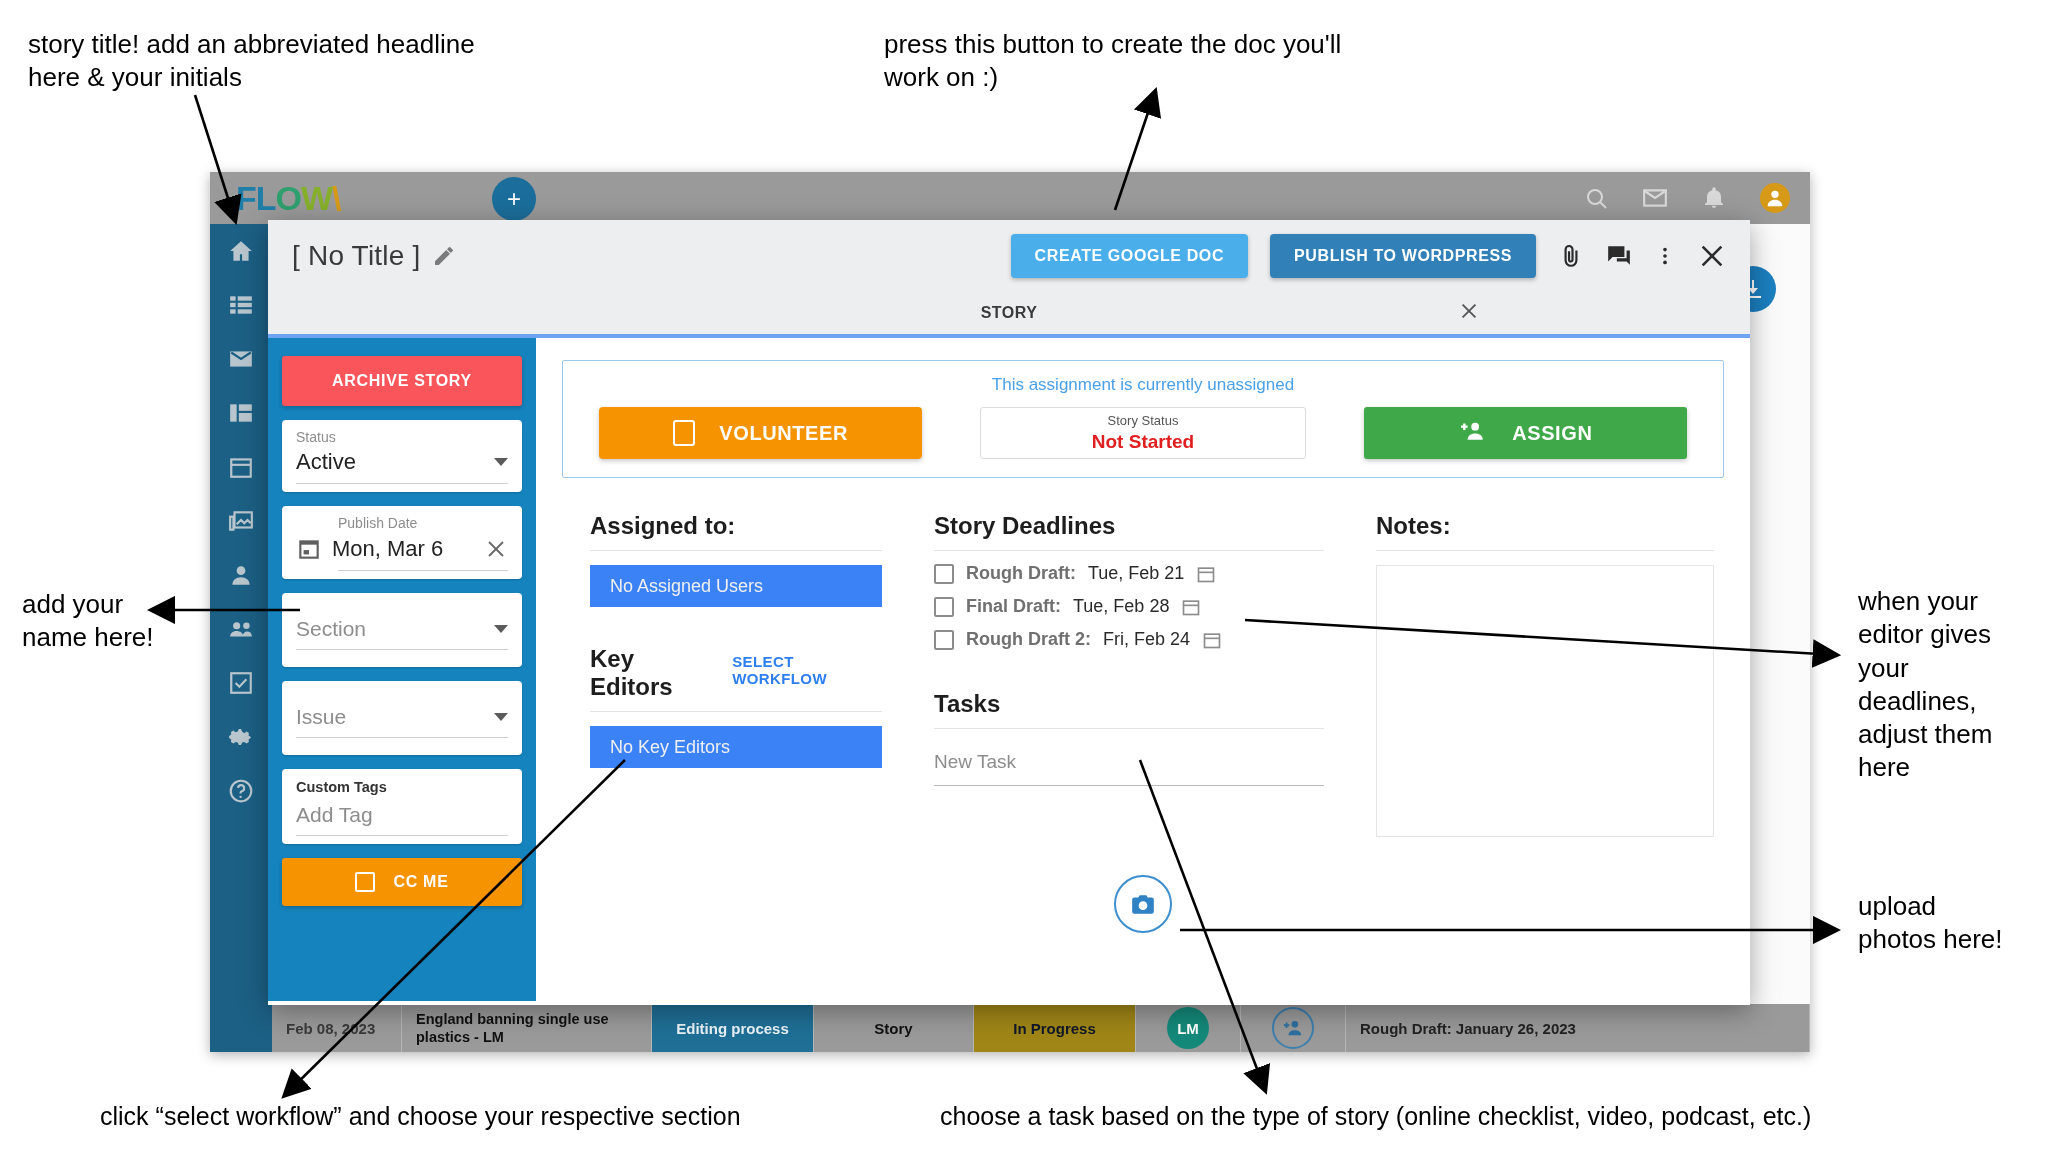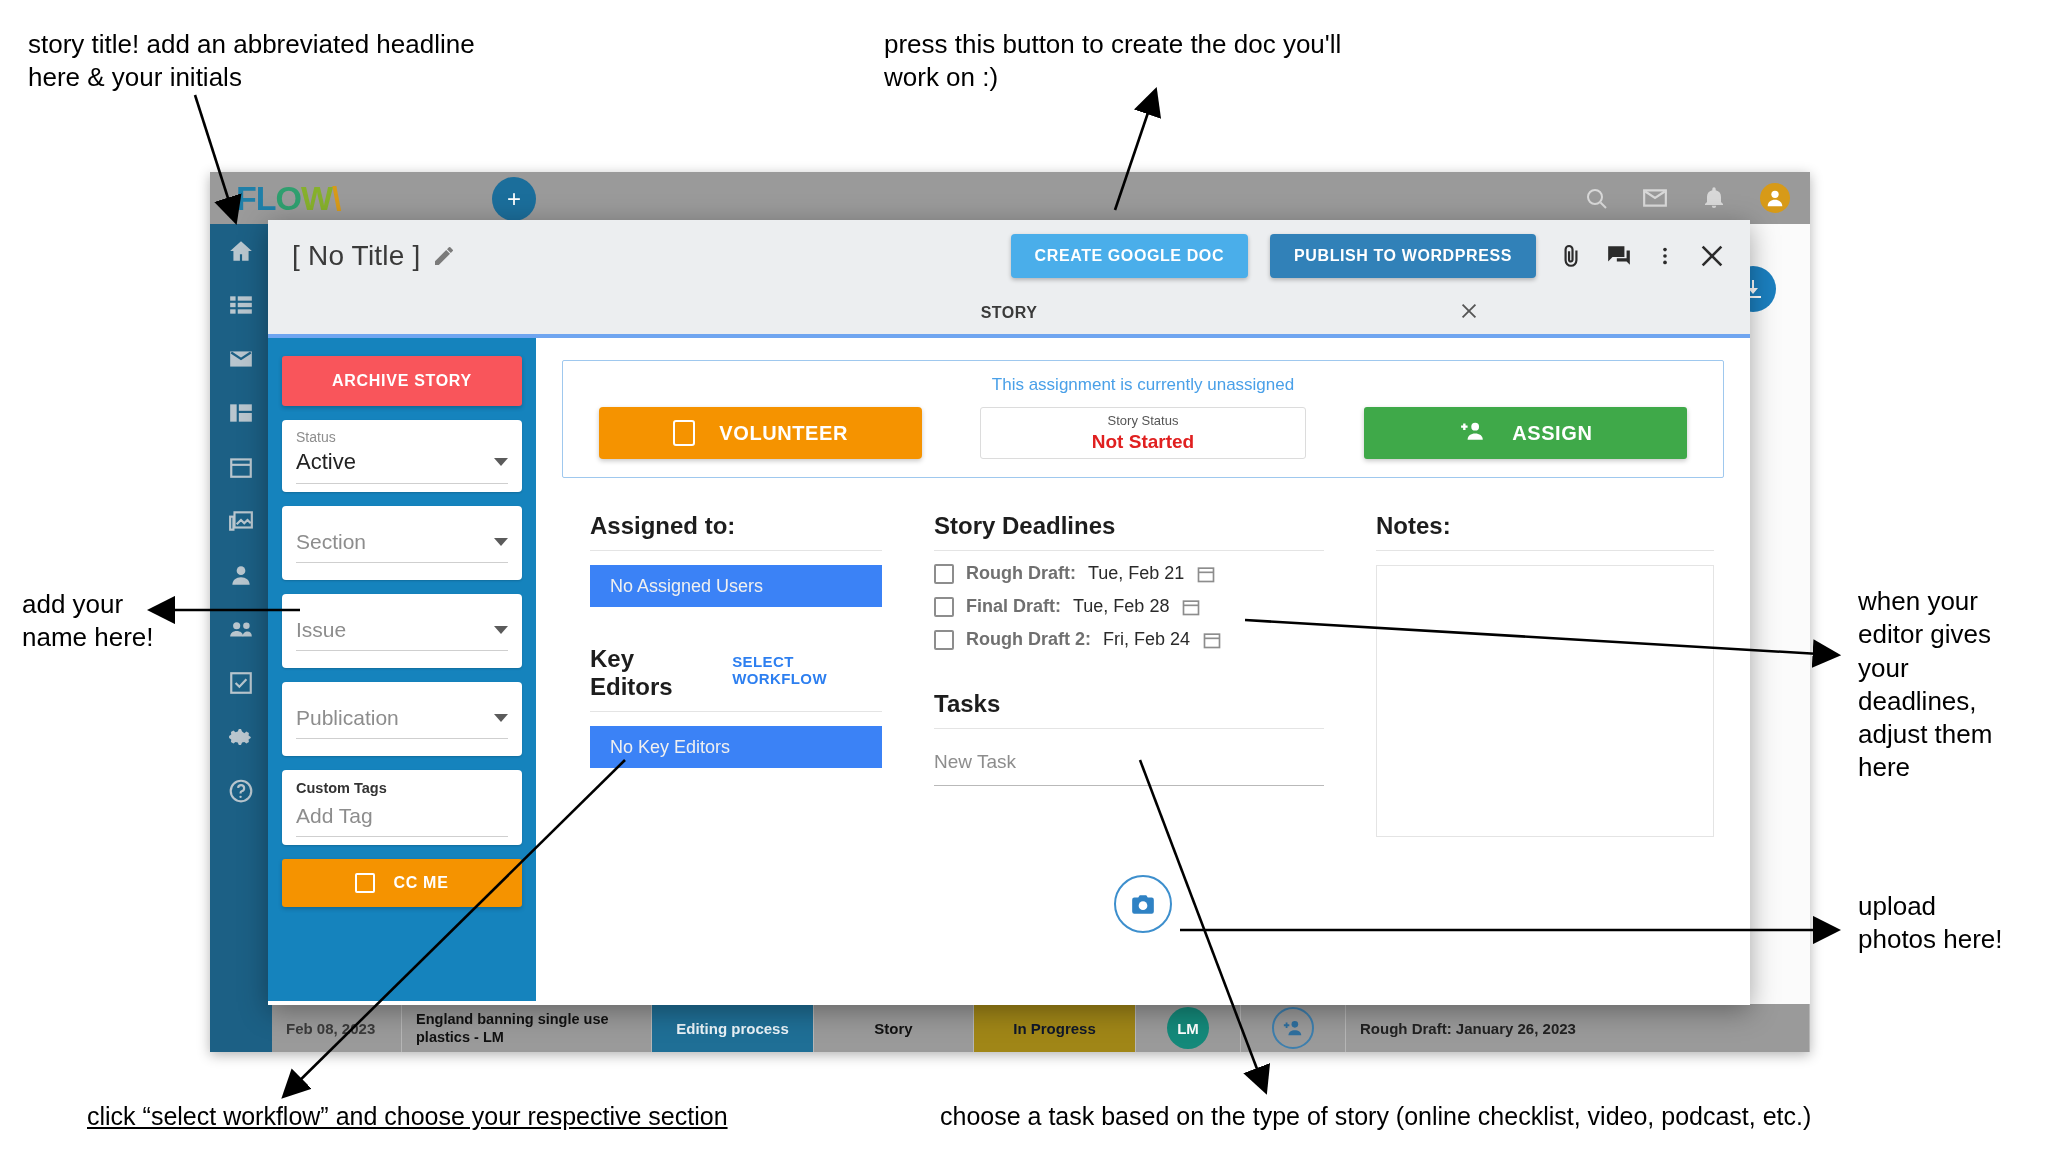--- a/index.html
+++ b/index.html
@@ -434,44 +434,57 @@
 
         <div class="field">
           <div class="field-label">Status</div>
           <div class="field-row">
             <span class="field-value">Active</span>
             <span class="caret"></span>
           </div>
           <div class="field-underline"></div>
         </div>
 
+        <div class="field">
+          <div class="field-label" style="padding-left:42px">Publish Date</div>
+          <div class="field-row">
+            <span class="cal-icon">
+              <svg width="26" height="26" viewBox="0 0 24 24" fill="currentColor">
+                  <path d="M3 4h18v17H3z"></path>
+                  <rect x="5" y="8" width="14" height="11" fill="#fff"></rect>
+                  <rect x="7" y="13" width="5" height="4" fill="currentColor"></rect>
+                </svg>
+            </span>
+            <span class="field-value">Mon, Mar 6</span>
+            <span class="xclear">
+              <svg width="24" height="24" viewBox="0 0 24 24" fill="none" stroke="currentColor" stroke-width="2">
+                  <line x1="5" y1="5" x2="19" y2="19"></line>
+                  <line x1="19" y1="5" x2="5" y2="19"></line>
+                </svg>
+            </span>
+          </div>
+          <div class="field-underline" style="margin-left:42px"></div>
+        </div>
 
         <div class="field field-tall">
           <div class="field-row" style="padding-top:14px">
             <span class="field-placeholder">Section</span>
             <span class="caret"></span>
           </div>
           <div class="field-underline"></div>
         </div>
 
         <div class="field field-tall">
           <div class="field-row" style="padding-top:14px">
             <span class="field-placeholder">Issue</span>
             <span class="caret"></span>
           </div>
           <div class="field-underline"></div>
         </div>
 
-        <div class="field field-tall">
-          <div class="field-row" style="padding-top:14px">
-            <span class="field-placeholder">Publication</span>
-            <span class="caret"></span>
-          </div>
-          <div class="field-underline"></div>
-        </div>
 
         <div class="field field-tall">
           <div class="tag-label">Custom Tags</div>
           <div class="field-row" style="padding-top:8px">
             <span class="field-placeholder">Add Tag</span>
           </div>
           <div class="field-underline"></div>
         </div>
 
         <button class="btn-ccme">
@@ -606,16 +619,16 @@
   <div class="anno" style="left:22px;  top:588px; width:230px;">add your
 name here!</div>
   <div class="anno" style="left:1858px;top:585px; width:200px;">when your
 editor gives
 your
 deadlines,
 adjust them
 here</div>
   <div class="anno" style="left:1858px;top:890px; width:200px;">upload
 photos here!</div>
-  <div class="anno anno-sm" style="left:87px; top:1100px; width:840px;text-decoration:underline;">click “select workflow” and choose your respective section</div>
+  <div class="anno anno-sm" style="left:100px; top:1100px; width:840px;">click “select workflow” and choose your respective section</div>
   <div class="anno anno-sm" style="left:940px;top:1100px; width:1100px;">choose a task based on the type of story (online checklist, video, podcast, etc.)</div>
 
 </div>
 
 </body></html>

